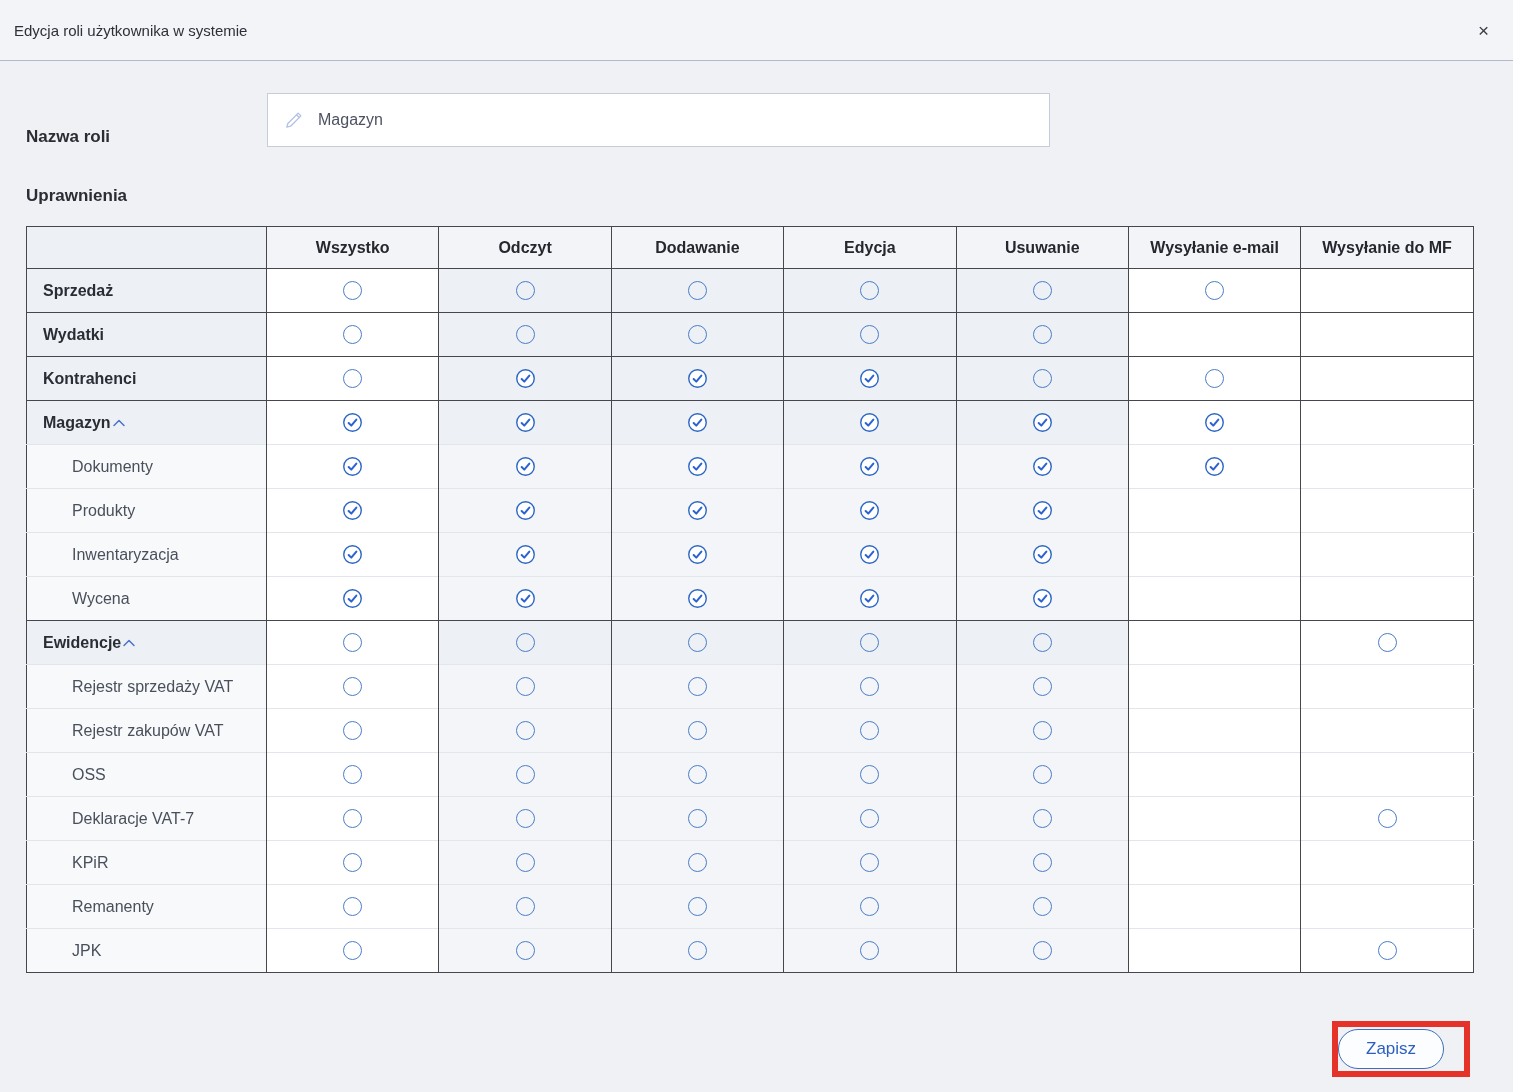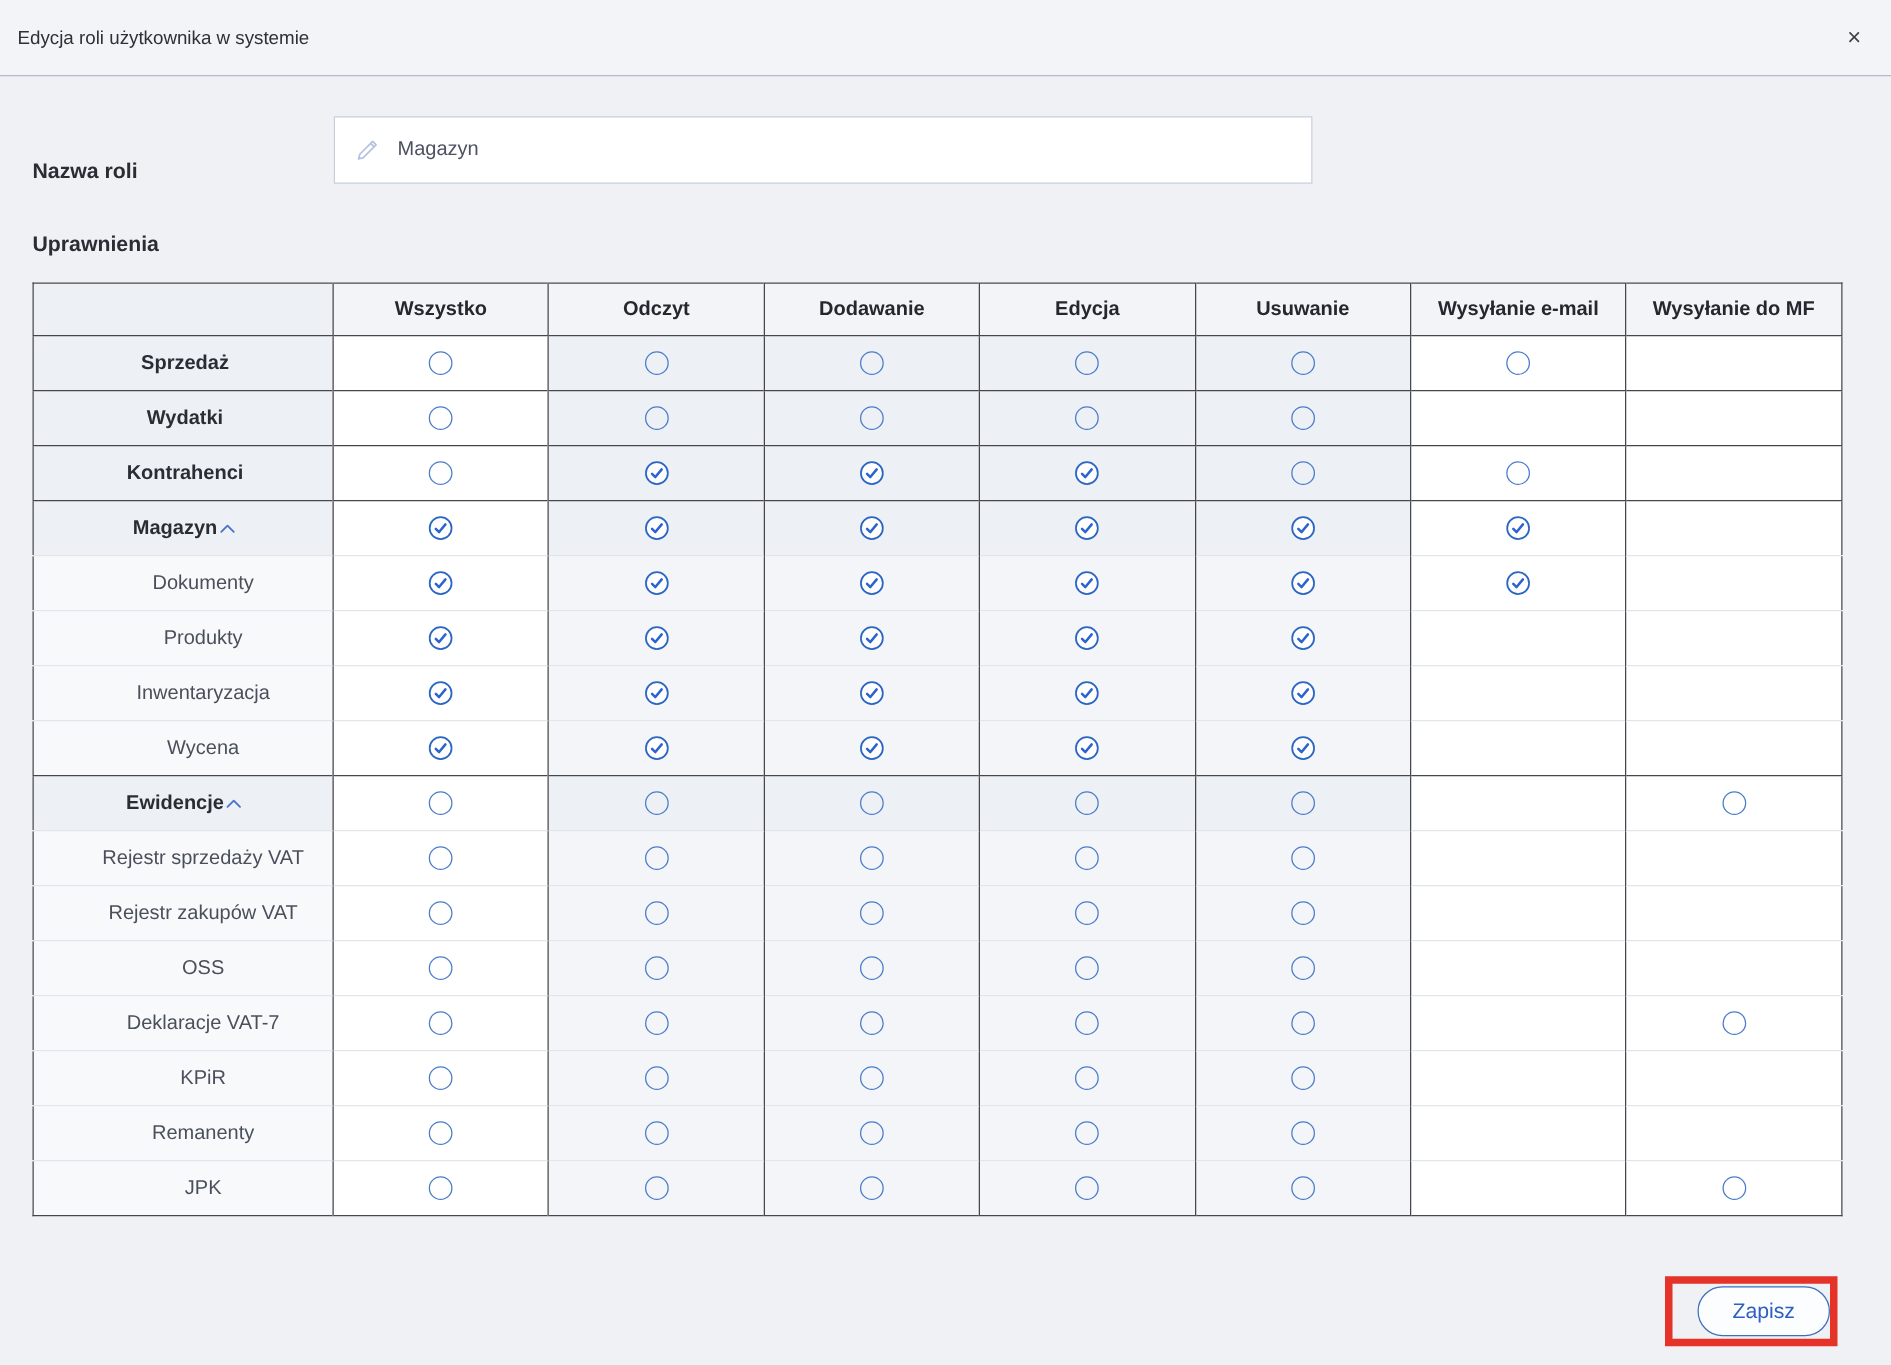--- a/index.html
+++ b/index.html
@@ -49,42 +49,42 @@
     text-align:center;
   }
   table.perm th.c0 { background:#edf0f5; }
   table.perm td { height:44px; text-align:center; vertical-align:middle; background:#ffffff; }
   tr.parent td { border-top:1px solid #46474d; }
   tr.child  td { border-top:1px solid #e2e5ea; }
   tr.parent td.c0, tr.parent td.crud { background:#edf0f5; }
   tr.child  td.c0 { background:#f8f9fb; }
   tr.child  td.crud { background:#f3f5f8; }
   td.c0 .label-wrap {
-    display:flex; align-items:center; justify-content:center;
+    display:flex; align-items:center; justify-content:flex-start;
     padding:0 13px 0 16px;
   }
   tr.child td.c0 .label-wrap { padding-left:29px; }
   tr.parent .row-label { font-size:16px; font-weight:700; color:#2b2d35; }
   tr.child  .row-label { font-size:16px; font-weight:400; color:#4a505b;margin-left:16px; }
   .chevron-icon { width:16px; height:16px; cursor:pointer; }
 
   .radio-unchecked {
     display:inline-block; width:19px; height:19px; border-radius:50%;
     border:1.6px solid #4a7dc9; background:transparent; cursor:pointer;
     vertical-align:middle;
   }
   .check-icon { width:21px; height:21px; vertical-align:middle; cursor:pointer; }
 
   
   .footer-area { position:relative; height:119px; }
   .highlight-box {
     position:absolute; right:17px; top:48px;
     width:138px; height:56px;
     border:6px solid #e5332a;
-    display:flex; align-items:center; justify-content:flex-end;
+    display:flex; align-items:center; justify-content:flex-start;
     background:transparent;
   }
   .save-btn {
     background:#fcfdfe; border:1px solid #3c6fbe; border-radius:22px;
     color:#2d5fc0; font-size:17px; font-family:inherit;
     padding:9px 27px; cursor:pointer; line-height:1.2;
   }
 </style>
 </head>
 <body>

